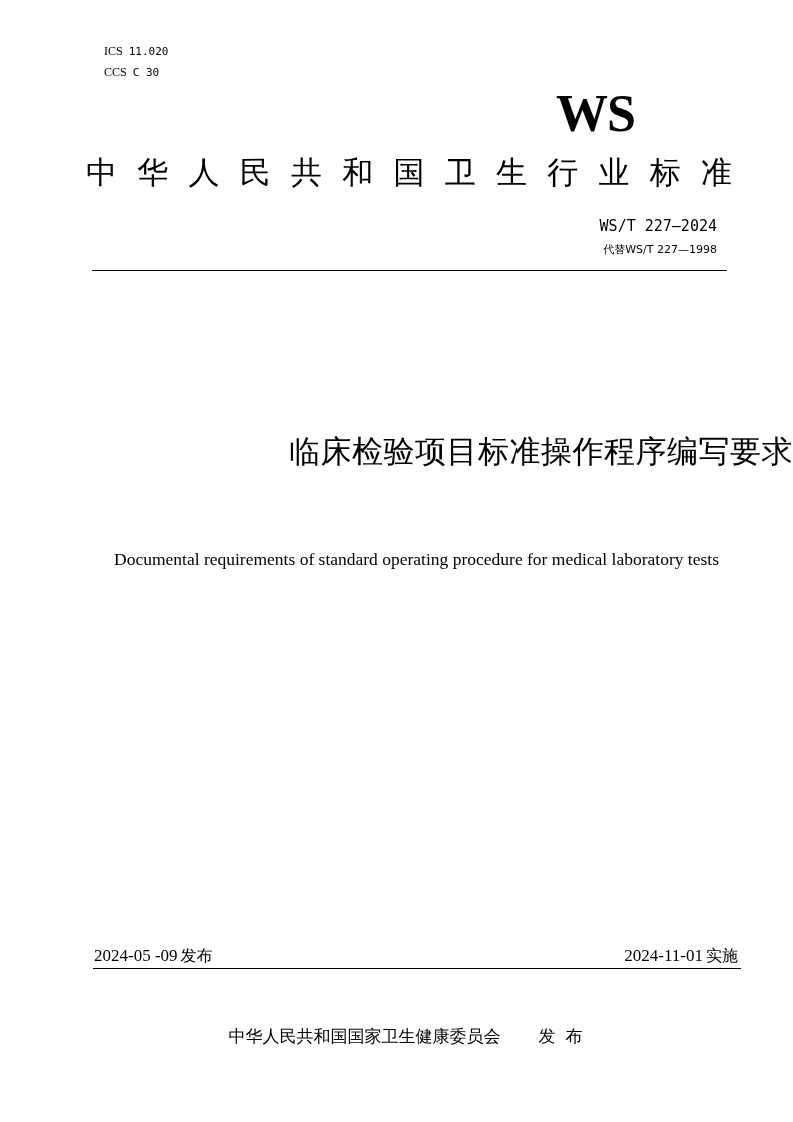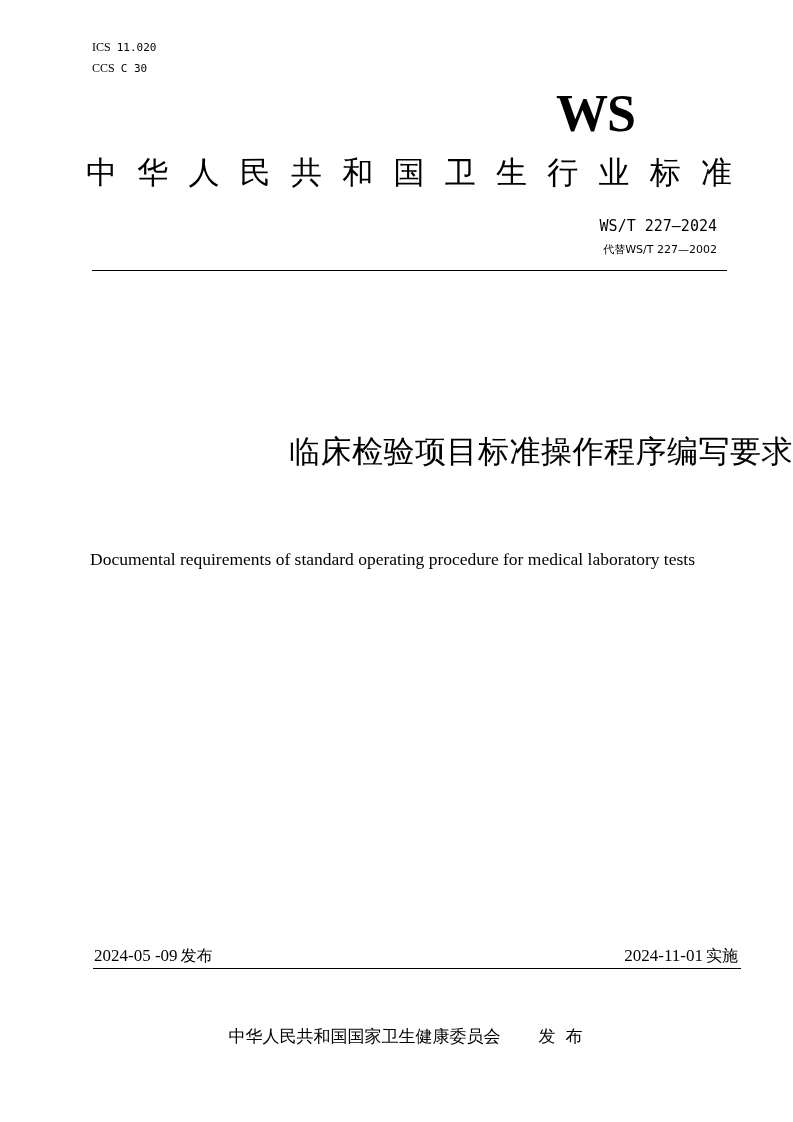--- a/index.html
+++ b/index.html
@@ -12,22 +12,23 @@
       height: 1122px;
       position: relative;
       overflow: hidden;
       color: #000;
       font-family: "Liberation Serif", serif;
     }
     .abs { position: absolute; }
 
     .meta-line {
       font-size: 12px;
-      line-height: 15px;
+      line-height: 22px;
       white-space: nowrap;
+      margin-left: 12px;
     }
     .meta-key { font-family: "Liberation Serif", serif; }
     .meta-val { font-family: "DejaVu Sans Mono", monospace; font-size: 11px; margin-left: 6px; }
 
     .ws-logo {
       left: 556px;
       top: 78px;
       font-family: "Liberation Serif", serif;
       font-weight: bold;
       font-size: 52px;
@@ -79,21 +80,21 @@
       font-family: "DejaVu Sans", sans-serif;
       font-size: 31px;
       line-height: 46px;
       letter-spacing: 0.5px;
     }
 
     .title-en {
       left: 90px;
       width: 653px;
       top: 548px;
-      text-align: left;
+      text-align: center;
       font-family: "Liberation Serif", serif;
       font-size: 17.5px;
       line-height: 22px;
     }
 
     .date-line {
       top: 944px;
       font-size: 17px;
       line-height: 24px;
       white-space: nowrap;
@@ -136,21 +137,21 @@
   <span>国</span>
   <span>卫</span>
   <span>生</span>
   <span>行</span>
   <span>业</span>
   <span>标</span>
   <span>准</span>
 </div>
 
 <div class="abs std-number">WS/T 227—2024</div>
-<div class="abs std-replaces">代替WS/T 227—2002</div>
+<div class="abs std-replaces">代替WS/T 227—1998</div>
 
 <div class="abs rule" style="left:92px; top:270px; width:635px;"></div>
 
 <div class="abs title-cn">临床检验项目标准操作程序编写要求</div>
 <div class="abs title-en">Documental requirements of standard operating procedure for medical laboratory tests</div>
 
 <div class="abs date-line" style="left:94px;">
   <span class="date-num">2024-05 -09</span><span class="date-lbl">发布</span>
 </div>
 <div class="abs date-line" style="right:55px; text-align:center;">

